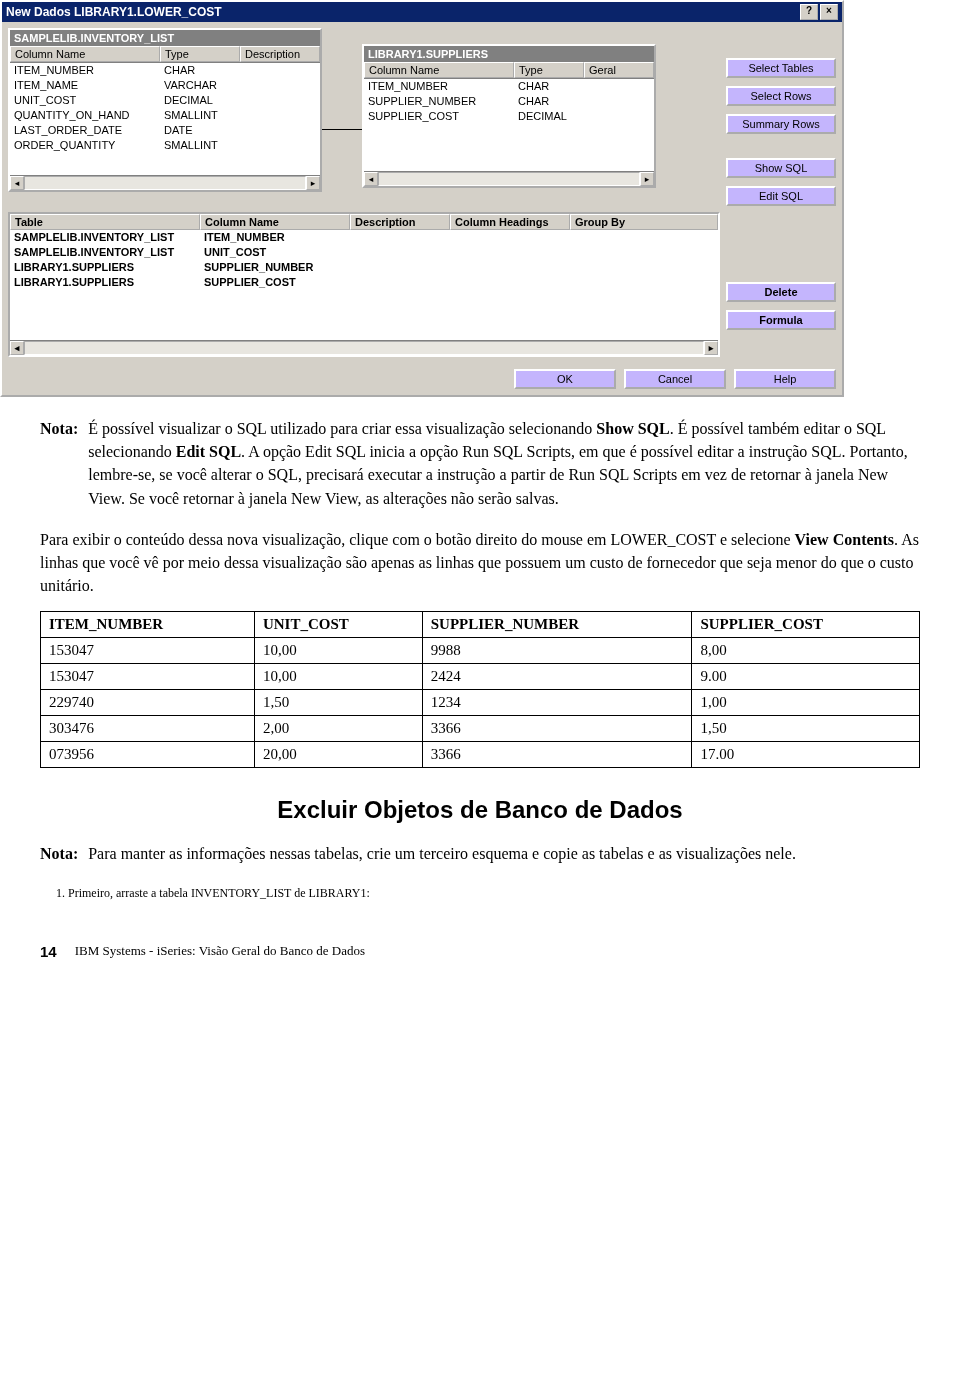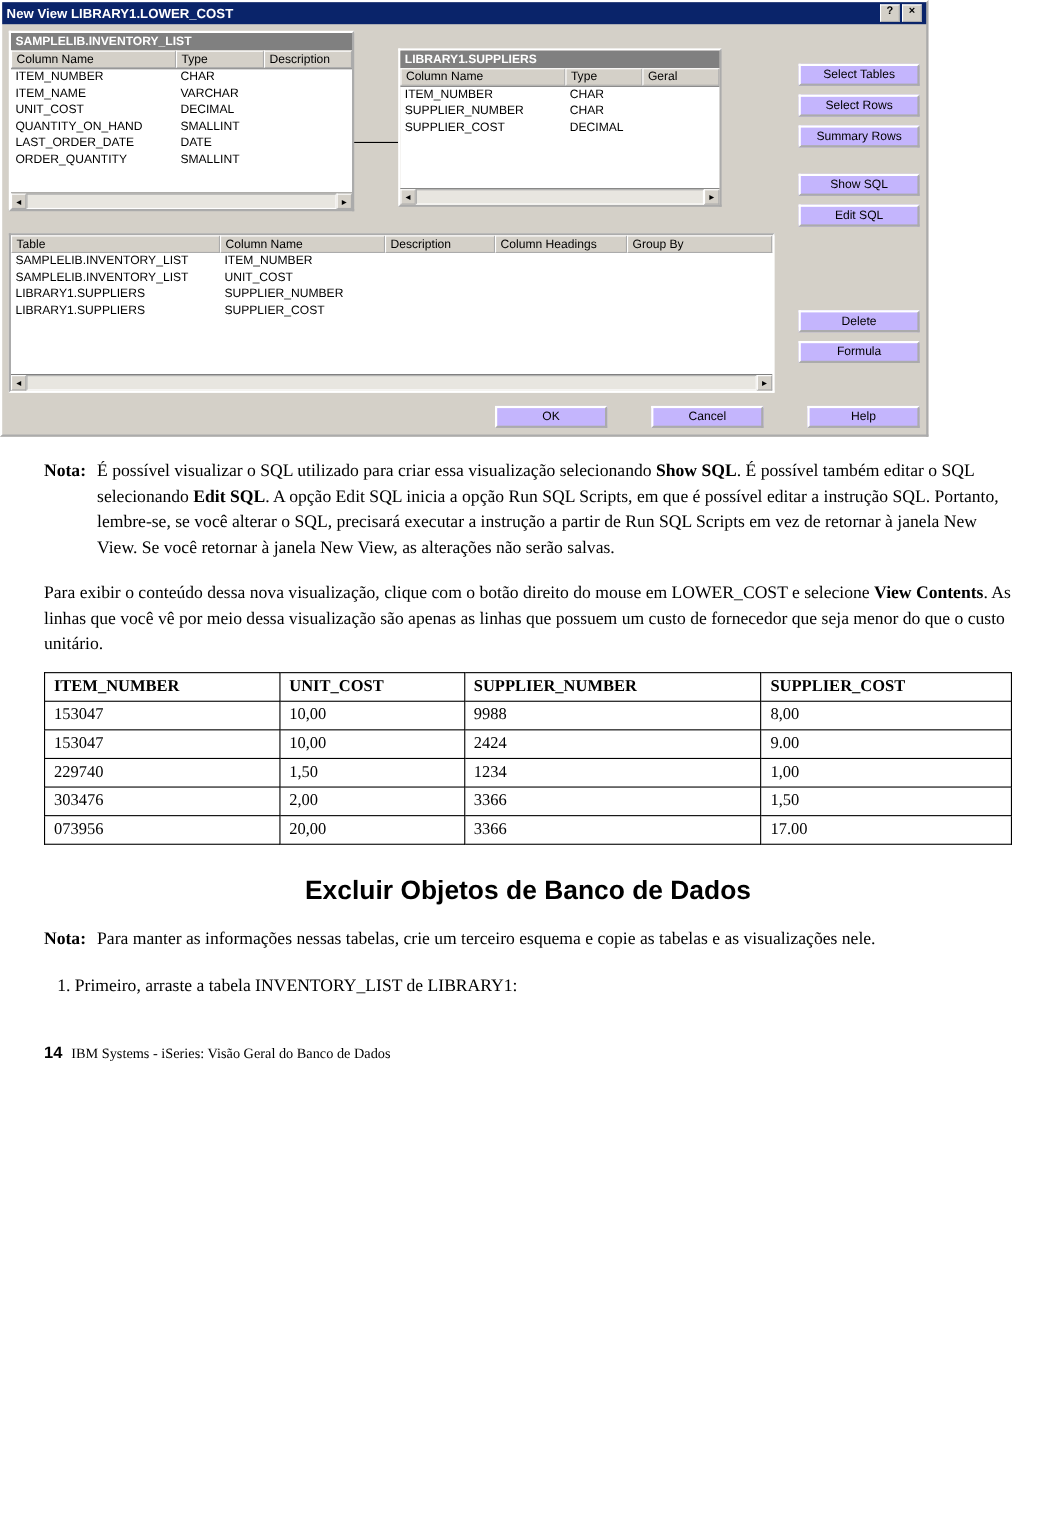--- a/index.html
+++ b/index.html
@@ -155,22 +155,23 @@
     border:2px outset #fff;
     font-size:11px;
     padding:2px 4px;
     text-align:center;
     cursor:pointer;
   }
 
   
   .selgrid-wrap {
     display:flex;
-    gap:22px;
+    gap:6px;
     align-items:flex-start;
+    font-weight:bold;
   }
   .selgrid-box {
     flex:1;
     background:#fff;
     border:2px inset #fff;
     display:flex;
     flex-direction:column;
   }
   .selgrid-head {
     display:flex;
@@ -190,21 +191,21 @@
   .selgrid .g-desc { width:100px; }
   .selgrid .g-ch { width:120px; }
   .selgrid .g-grp { flex:1; }
 
   .bottom-row {
     display:flex;
     justify-content:flex-end;
     gap:8px;
     padding:6px;
   }
-  .bottom-row .winbtn { width:90px;margin-left:32px; }
+  .bottom-row .winbtn { width:90px; }
 
   
   .doc p { margin: 12px 0; line-height: 1.45; font-size: 16px; }
   .doc strong { font-weight: bold; }
   .doc .note-block { display:flex; gap:10px; margin:18px 0; font-size:16px; line-height:1.45; }
   .doc .note-label { font-weight:bold; white-space:nowrap; }
   .doc table.data {
     border-collapse: collapse;
     width: 100%;
     margin: 14px 0 26px 0;
@@ -218,41 +219,41 @@
   }
   .doc table.data th { font-weight: bold; }
 
   h2.sec {
     font-family: Arial, Helvetica, sans-serif;
     font-size: 24px;
     font-weight: bold;
     margin: 28px 0 14px 0;
     text-align: center;
   }
-  ol.steps, ol.substeps { margin:8px 0 0 0; padding-left: 28px; font-size:16px; line-height:1.6;}
+  ol.steps, ol.substeps { margin:8px 0 0 0; padding-left: 28px; font-size:12px; line-height:1.6;}
   ol.substeps { list-style-type: lower-alpha; padding-left: 26px; }
   ol.steps > li, ol.substeps > li { margin: 6px 0; }
 
   .footer {
     display:flex;
-    gap:8px;
-    align-items:flex-end;
+    gap:18px;
+    align-items:flex-start;
     margin-top:40px;
     font-family: Arial, sans-serif;
     font-size:13px;
   }
   .footer .pn { font-weight:bold; font-size:15px; }
   .footer .book { font-family: Georgia, serif; font-size:13px; }
 </style>
 </head>
 <body>
 
 <div class="win">
   <div class="titlebar">
-    <span class="title-text">New View LIBRARY1.LOWER_COST</span>
+    <span class="title-text">New Dados LIBRARY1.LOWER_COST</span>
     <div class="tbtns">
       <div class="tbtn">?</div>
       <div class="tbtn">×</div>
     </div>
   </div>
   <div class="dialog-body">
     <div class="upper-row">
       <div class="tables-area">
 
         <div class="tblbox">

